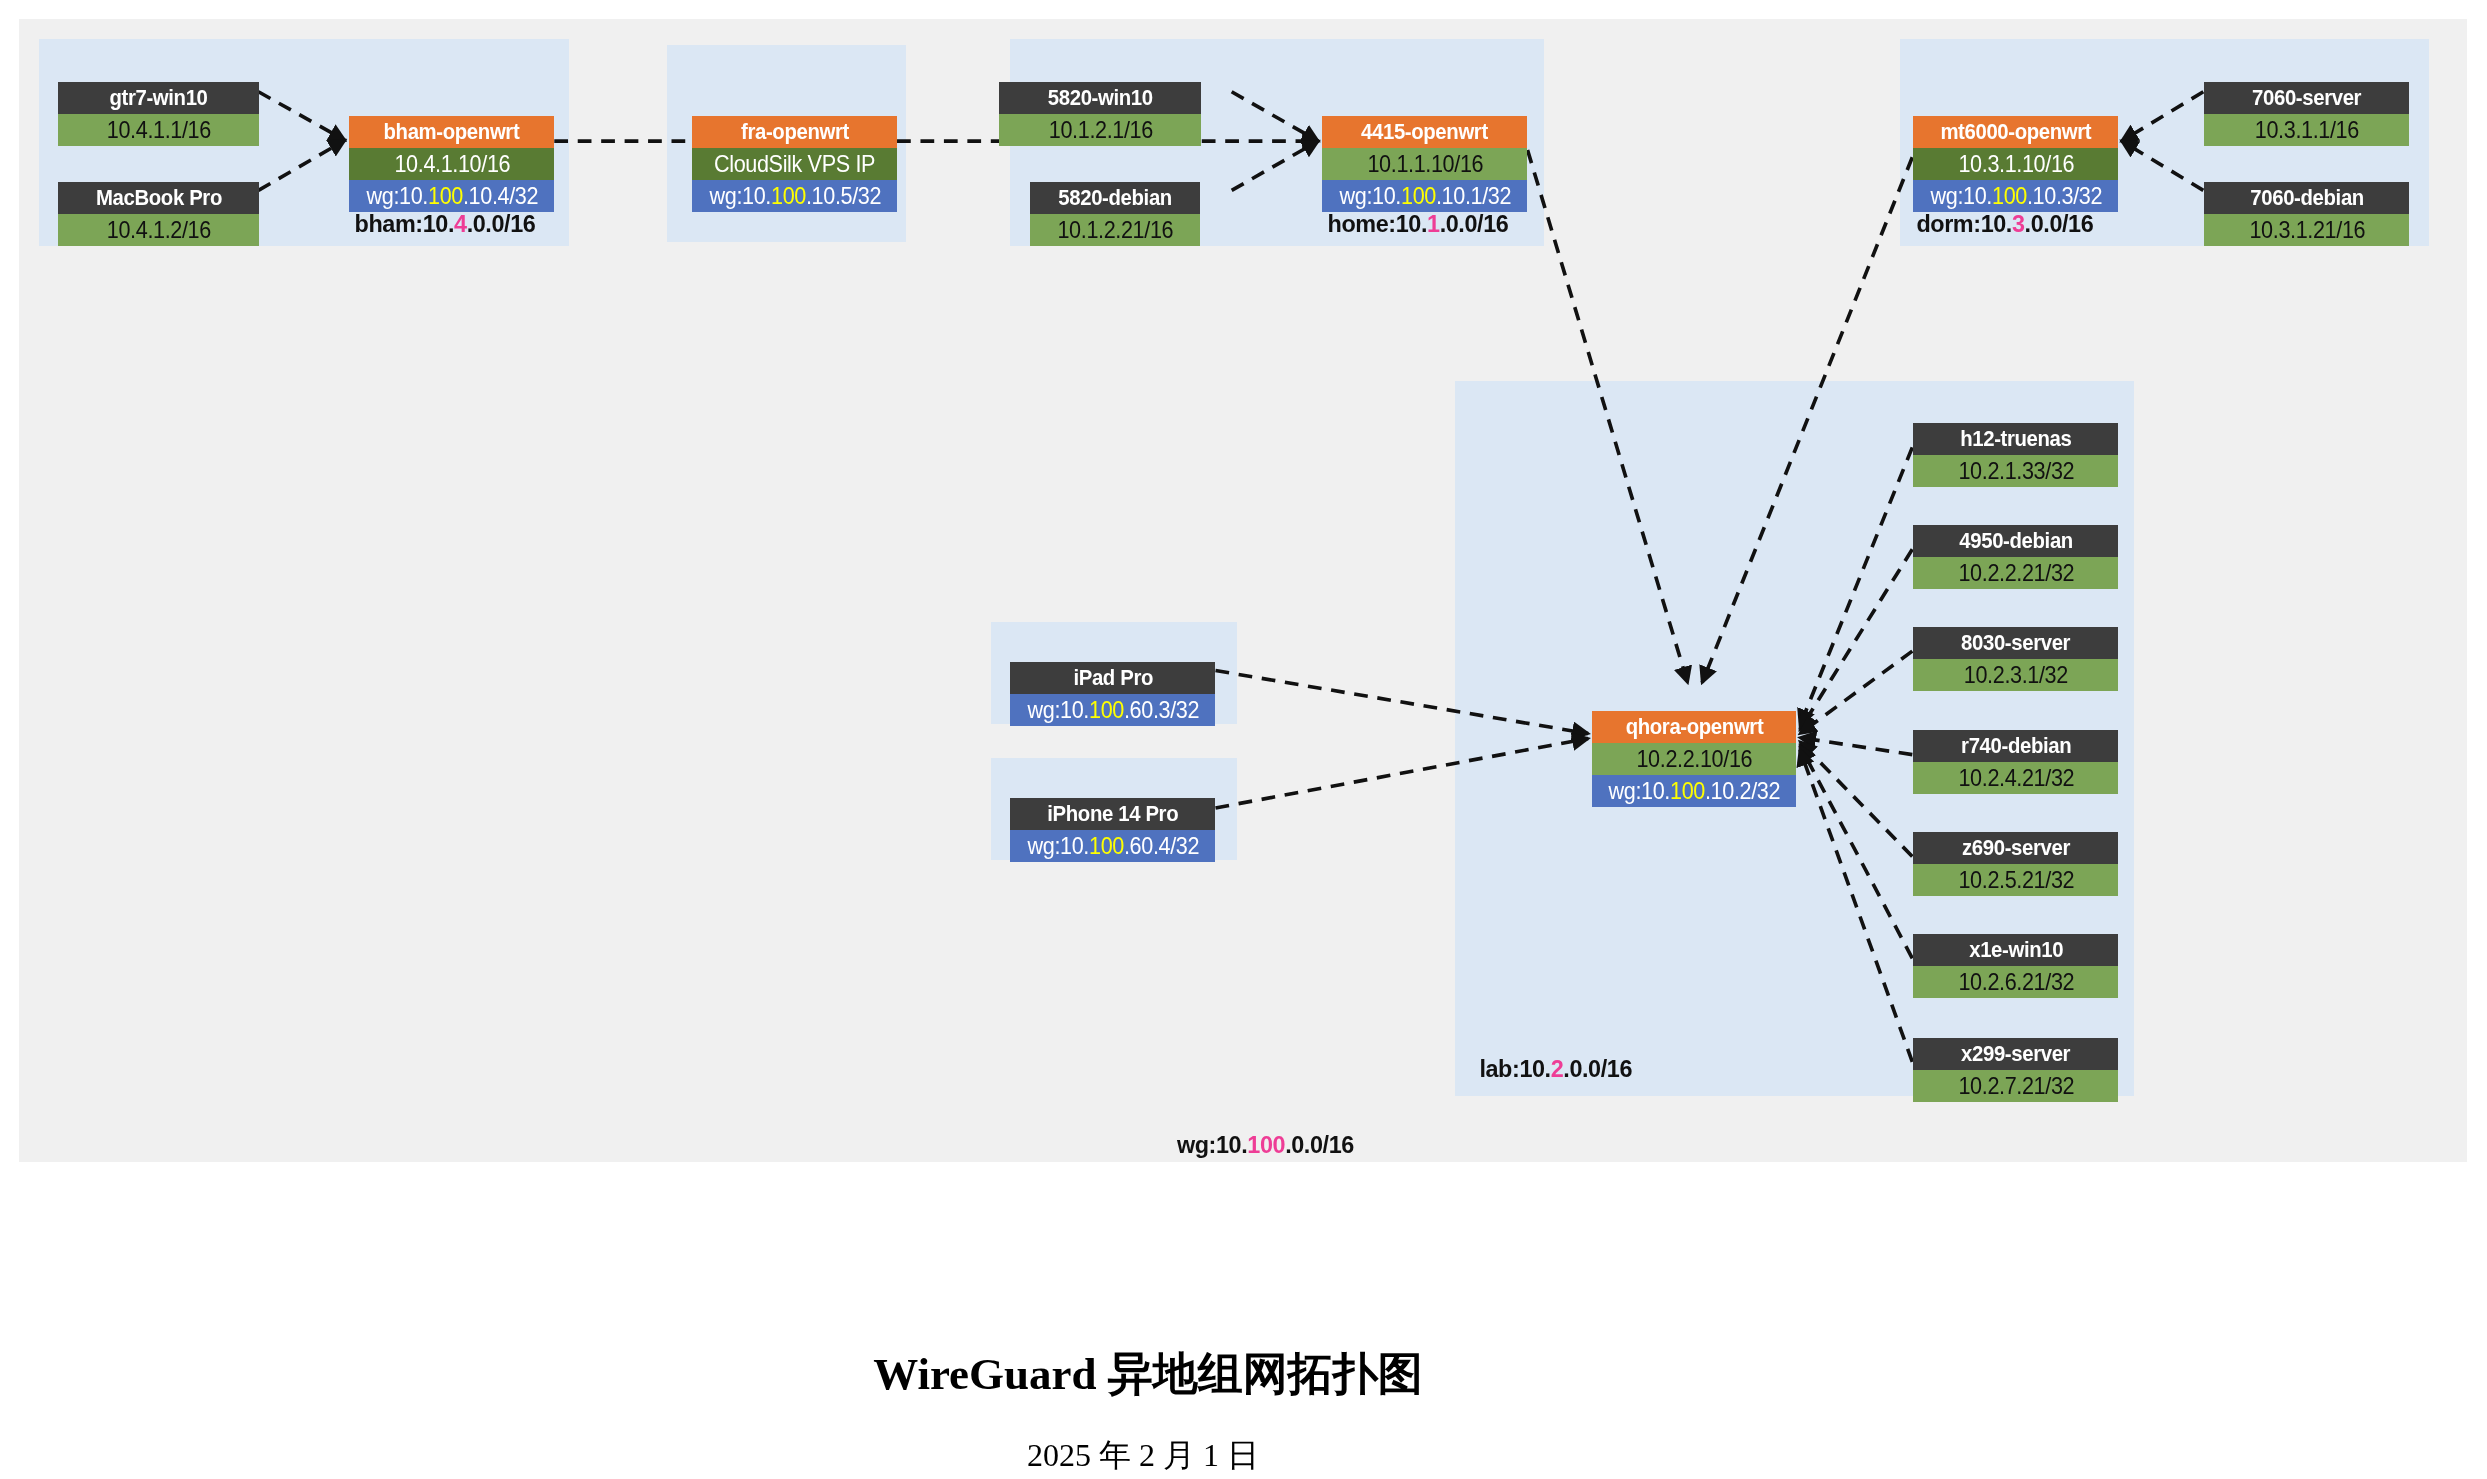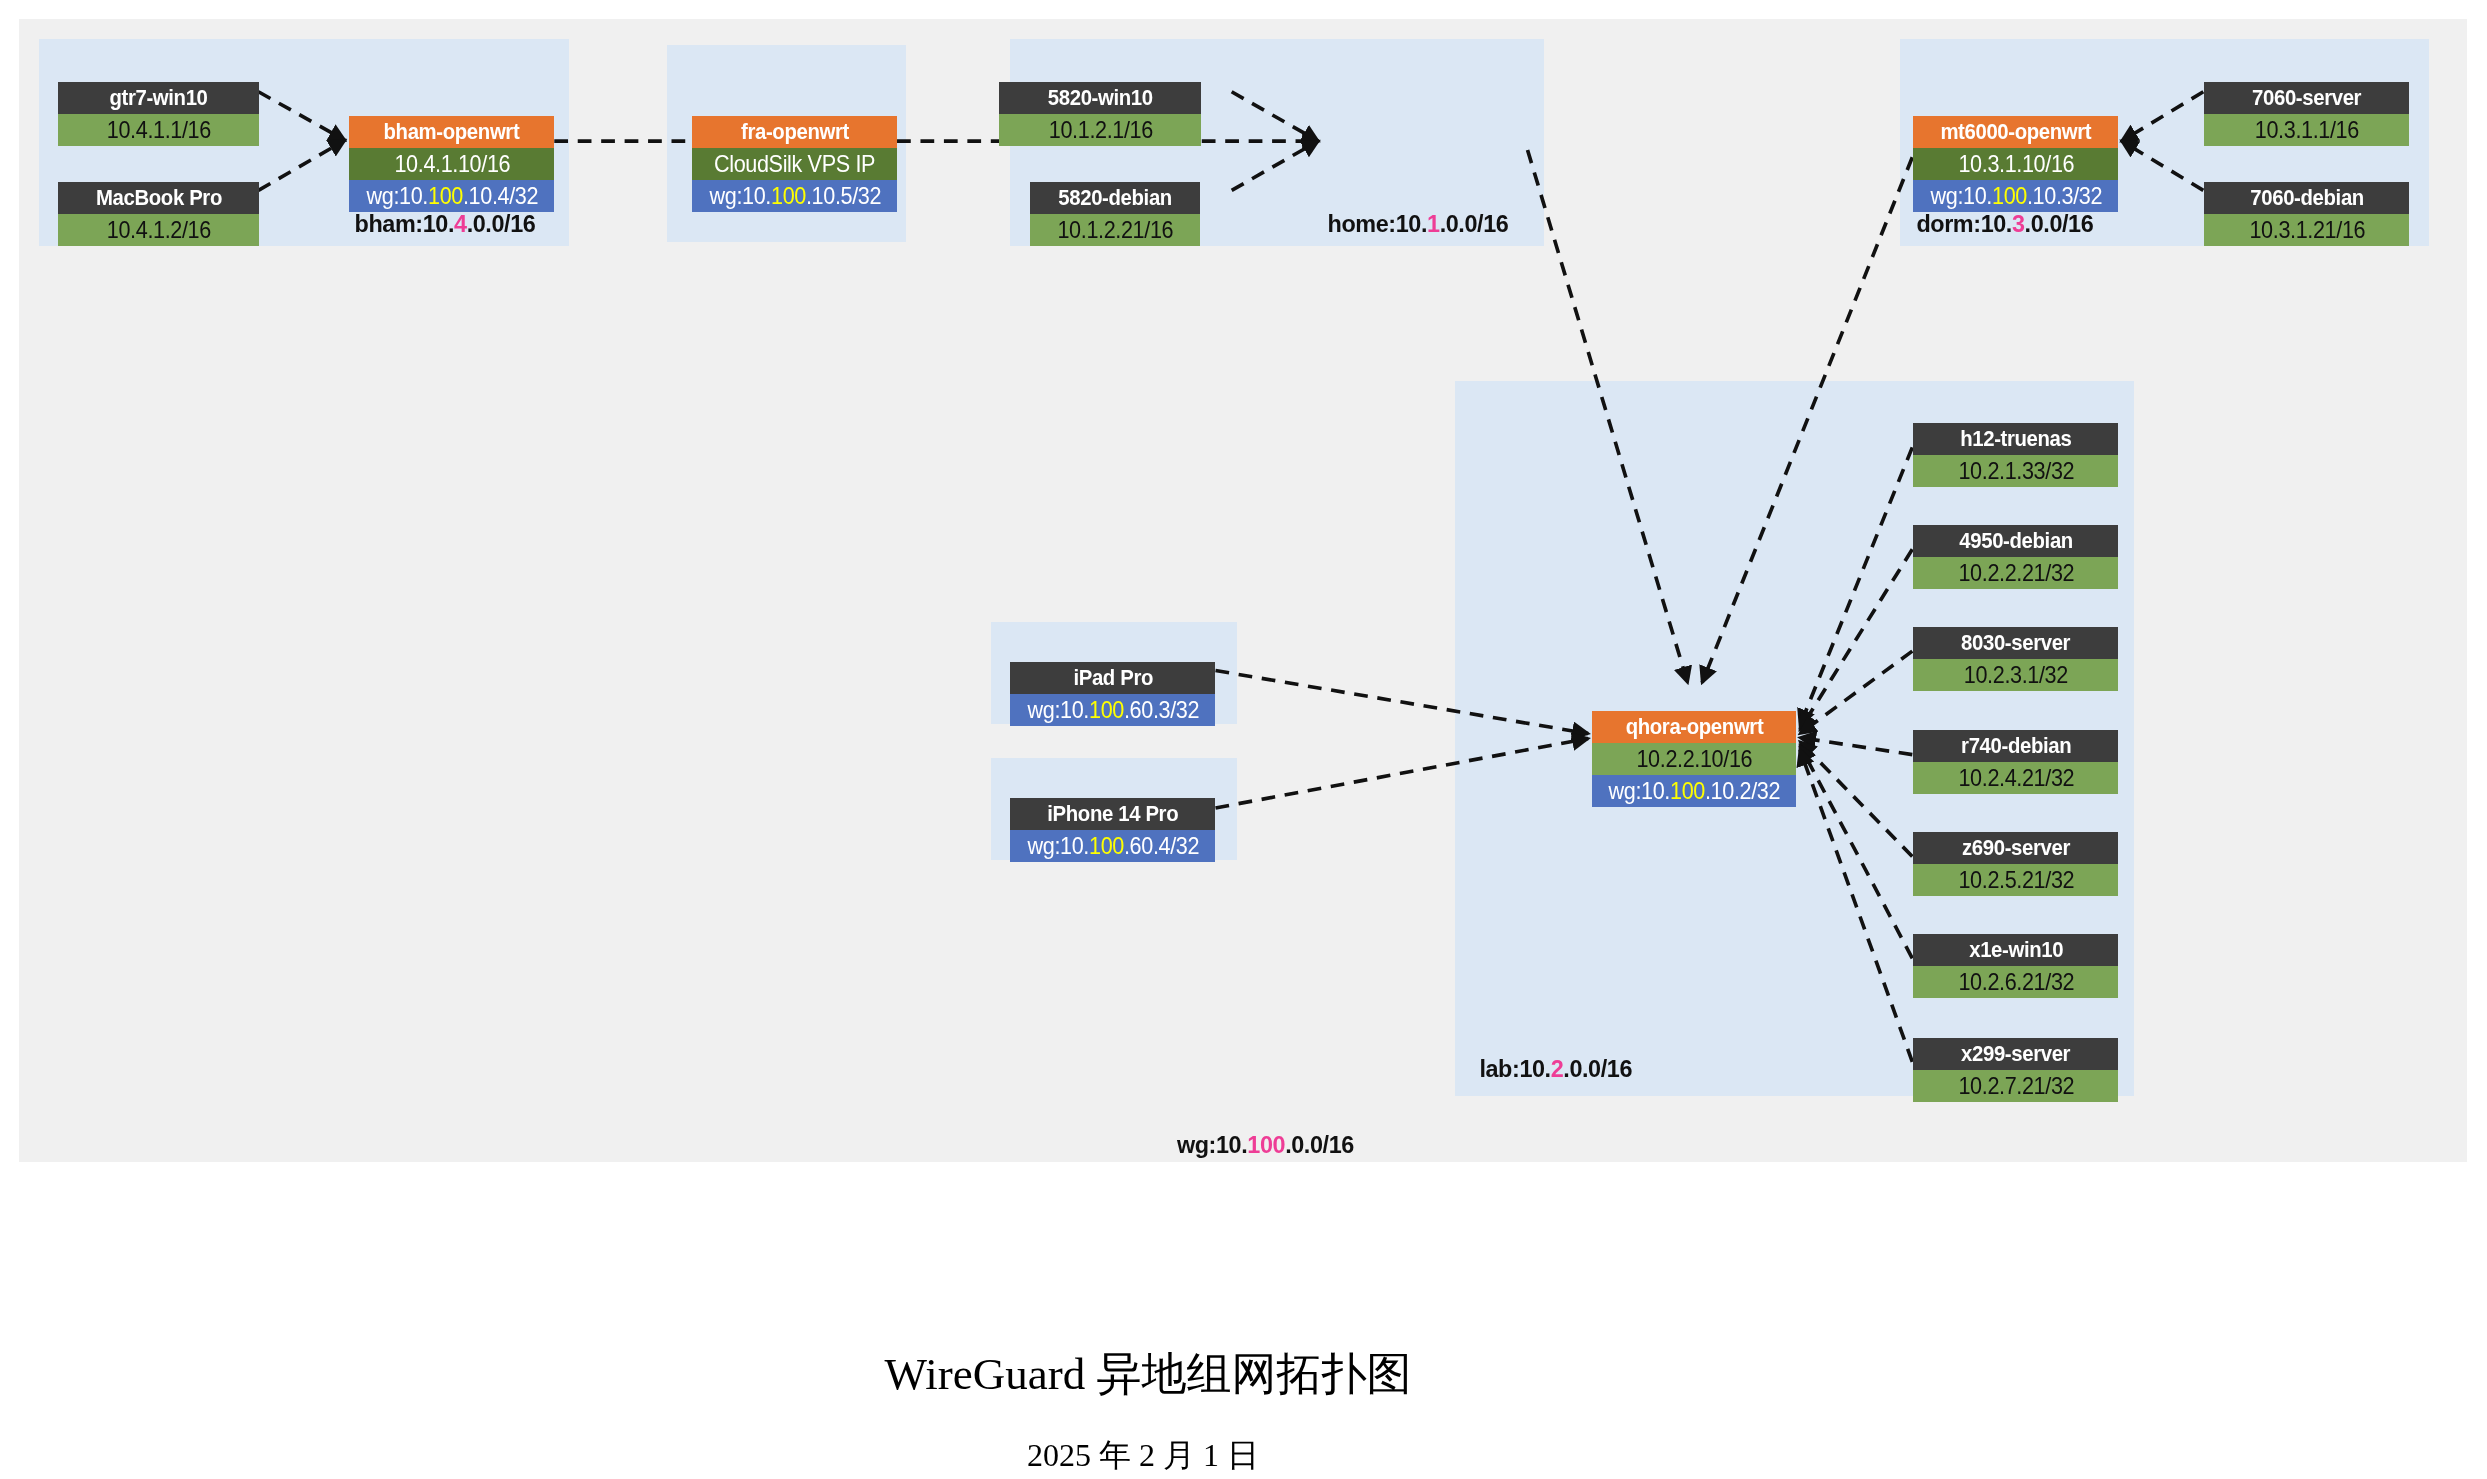--- a/index.html
+++ b/index.html
@@ -17,21 +17,21 @@
   .gdark{background:#597b33;color:#ffffff;}
   .blue{background:#4f72bf;color:#ffffff;font-weight:normal;font-size:24px;}
   .plain{font-weight:normal;font-size:24px;}
   .cond{display:inline-block;transform:scaleX(0.9);transform-origin:center;white-space:nowrap;letter-spacing:-0.4px;}
   .yel{color:#ffff00;}
   .pink{color:#ee3d96;}
   .glabel{position:absolute;font-weight:bold;font-size:23.4px;letter-spacing:-0.4px;color:#111111;white-space:nowrap;}
   #edges{position:absolute;left:0;top:0;pointer-events:none;}
   .e{stroke:#111111;stroke-width:4.5;stroke-dasharray:17 12;fill:none;}
   .title{position:absolute;left:1148px;top:1344px;transform:translateX(-50%);
-         font-family:"Liberation Serif","DejaVu Serif",serif;font-size:45px;color:#000;white-space:nowrap;}
+         font-family:"Liberation Serif","DejaVu Serif",serif;font-size:45px;color:#000;white-space:nowrap;font-weight:bold;}
   .date{position:absolute;left:1143px;top:1434px;transform:translateX(-50%);
         font-family:"Liberation Serif","DejaVu Serif",serif;font-size:32px;color:#000;white-space:nowrap;}
 </style>
 </head>
 <body>
 
 <div id="page">
   <div id="canvas">
 
     <div class="grp" style="left:19.4px;top:19.4px;width:530px;height:207px"></div>
@@ -119,20 +119,31 @@
         </div>
     </div>
     <div class="node" style="left:1011px;top:139px;width:170px">
       <div class="row hdr dark">
           <span class="cond">5820-debian</span>
         </div>
       <div class="row band green">
           <span class="cond">10.1.2.21/16</span>
         </div>
     </div>
+    <div class="node" style="left:1303px;top:73px;width:205px">
+      <div class="row hdr orange">
+          <span class="cond">4415-openwrt</span>
+        </div>
+      <div class="row band green">
+          <span class="cond">10.1.1.10/16</span>
+        </div>
+      <div class="row blue">
+          <span class="cond"><span>wg:10.</span><span class="yel">100</span><span>.10.1/32</span></span>
+        </div>
+    </div>
     <div class="glabel" style="right:959px;top:192px"><span>home:10.</span><span class="pink">1</span><span>.0.0/16</span></div>
 
     <div class="node" style="left:1894px;top:73px;width:205px">
       <div class="row hdr orange">
           <span class="cond">mt6000-openwrt</span>
         </div>
       <div class="row band gdark">
           <span class="cond">10.3.1.10/16</span>
         </div>
       <div class="row blue">

